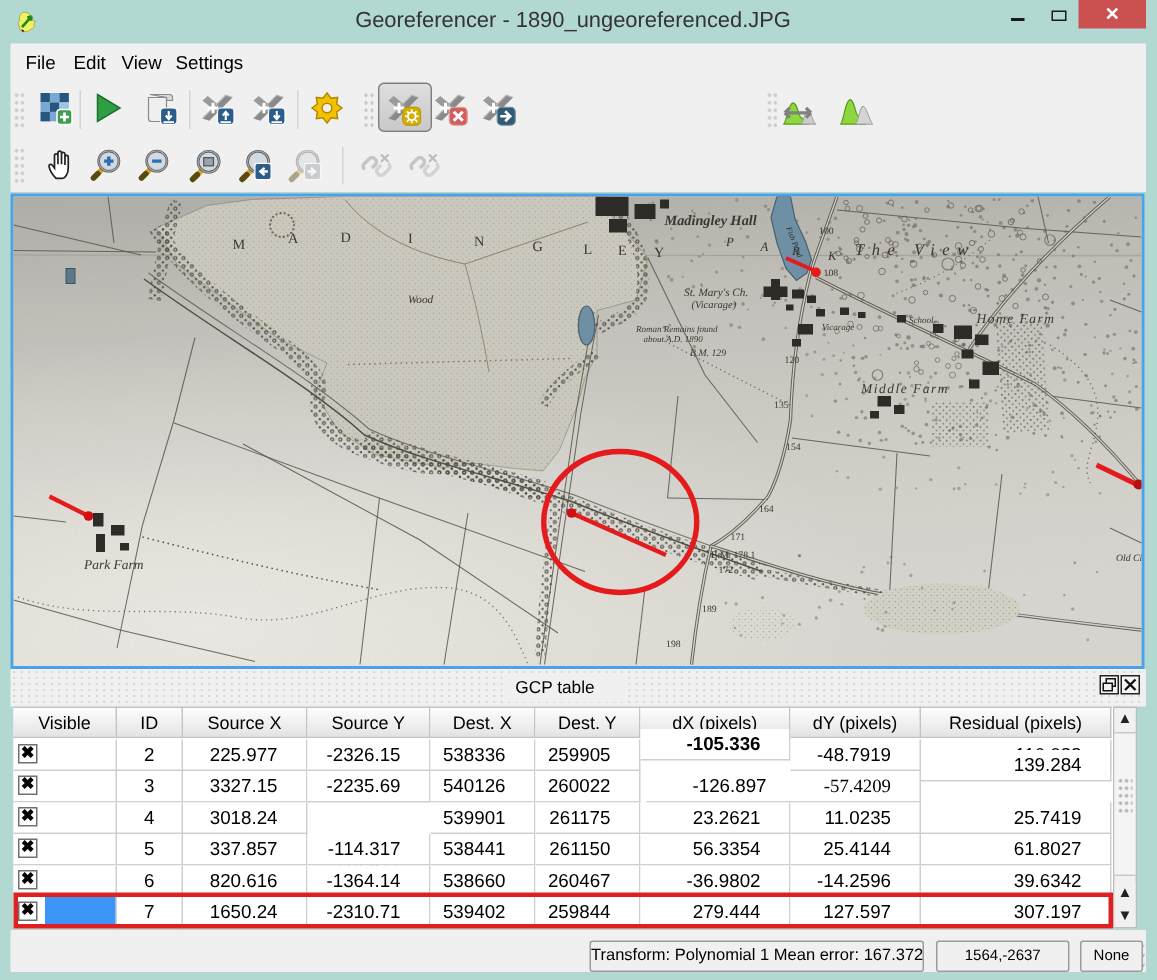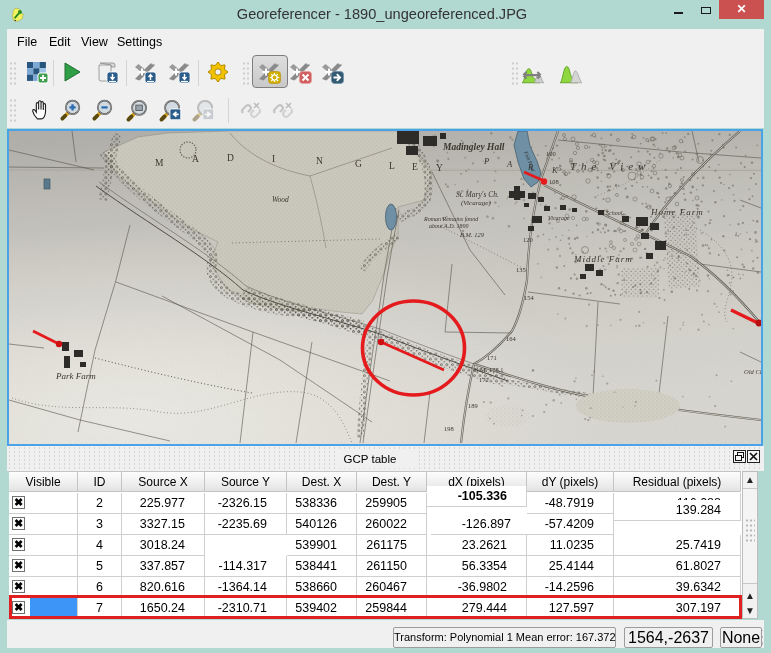--- a/index.html
+++ b/index.html
@@ -35,21 +35,21 @@
 .ctr{text-align:center;}
 .chk{position:absolute;left:3px;top:3.5px;width:13px;height:13px;border:1px solid #707070;background:#fff;color:#000;font-size:11px;font-weight:bold;line-height:11.5px;text-align:center;}
 #rowsel{left:9px;top:595px;width:733px;height:24px;border:3px solid #e02020;background:transparent;pointer-events:none;}
 
 #vscroll{left:742px;top:471px;width:16px;height:148px;background:#f1f1f1;border:1px solid #bdbdbd;}
 .sbarrow{position:absolute;left:0;width:14px;height:15px;background:#f1f1f1;color:#222;font-size:10px;text-align:center;line-height:15px;}
 #sbthumb{position:absolute;left:0;top:16px;width:14px;height:96px;background:#f4f4f4;border-top:1px solid #c8c8c8;border-bottom:1px solid #c8c8c8;}
 #sbgrip{position:absolute;left:2px;top:46px;width:10px;height:26px;background-image:radial-gradient(circle,#b5b5b5 1px,transparent 1.2px);background-size:4px 5px;}
 
 #statusbar{left:7px;top:620px;width:757px;height:28px;background:#f0f0f0;}
-.sbox{position:absolute;top:7px;height:21px;border:1px solid #9c9c9c;border-radius:2px;font-size:16px;line-height:19px;color:#000;text-align:center;background:#f0f0f0;white-space:nowrap;}
+.sbox{position:absolute;top:7px;height:21px;border:1px solid #9c9c9c;border-radius:2px;font-size:10px;line-height:19px;color:#000;text-align:center;background:#f0f0f0;white-space:nowrap;}
 #grip{position:absolute;right:1px;bottom:1px;width:17px;height:17px;
  background:linear-gradient(135deg,transparent 45%,#bbb 45%,#bbb 52%,transparent 52%) ,linear-gradient(135deg,transparent 65%,#bbb 65%,#bbb 72%,transparent 72%),linear-gradient(135deg,transparent 85%,#bbb 85%,#bbb 92%,transparent 92%);}
 </style></head>
 <body>
 <div id="titlebar" class="abs"></div>
 <svg class="abs" style="left:9px;top:6px" width="17" height="17" viewBox="0 0 24 24">
  <path d="M10 3 C6 4 5 8 6 11 C4 12 4 15 6 17 C5 19 7 22 10 21 C12 22 15 21 16 19 C19 19 20 16 19 14 L21 12 L18 11 C18 7 15 3 10 3 Z" fill="#f2f261" stroke="#9a9a30" stroke-width="0.7"></path>
  <path d="M8 17 L17 7 M17 7 l-1 4 M17 7 l-4 1" stroke="#1d8a1d" stroke-width="2.6" fill="none"></path>
  <path d="M7 19 l3 1 -1 2 z" fill="#222"></path>
 </svg>
@@ -1068,21 +1068,21 @@
 <div class="cell num" style="left:605px;top:21.5px;width:127px;">116.088</div>
 <div class="cell" style="left:0px;top:42.5px;width:69px;">
       <span class="chk">✖</span>
     </div>
 <div class="cell ctr" style="left:69px;top:42.5px;width:44px;">3</div>
 <div class="cell num" style="left:113px;top:42.5px;width:83px;">3327.15</div>
 <div class="cell num" style="left:196px;top:42.5px;width:82px;">-2235.69</div>
 <div class="cell num" style="left:278px;top:42.5px;width:70px;">540126</div>
 <div class="cell num" style="left:348px;top:42.5px;width:70px;">260022</div>
 <div class="cell num" style="left:422px;top:42.5px;width:100px;">-126.897</div>
-<div class="cell num" style="left:518px;top:42.5px;width:87px;">-57.4209</div>
+<div class="cell num" style="left:518px;top:42.5px;width:87px;font-family:Liberation Serif, serif;">-57.4209</div>
 <div class="cell num" style="left:605px;top:29px;width:127px;">139.284</div>
 <div class="cell" style="left:0px;top:63.5px;width:69px;">
       <span class="chk">✖</span>
     </div>
 <div class="cell ctr" style="left:69px;top:63.5px;width:44px;">4</div>
 <div class="cell num" style="left:113px;top:63.5px;width:83px;">3018.24</div>
 <div class="cell num" style="left:196px;top:63.5px;width:82px;margin-top:32px;">-214.577</div>
 <div class="cell num" style="left:278px;top:63.5px;width:70px;">539901</div>
 <div class="cell num" style="left:348px;top:63.5px;width:70px;">261175</div>
 <div class="cell num" style="left:418px;top:63.5px;width:100px;">23.2621</div>

